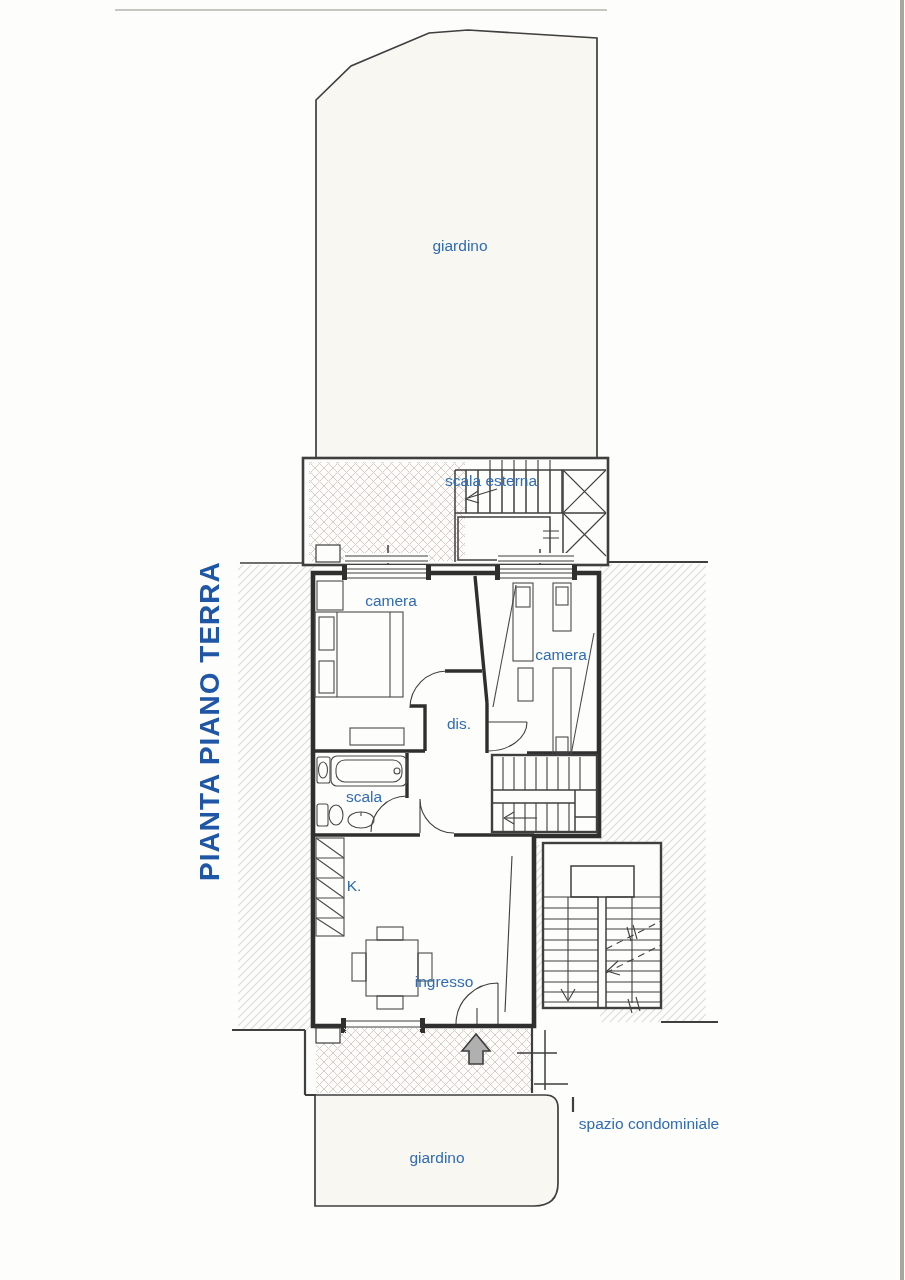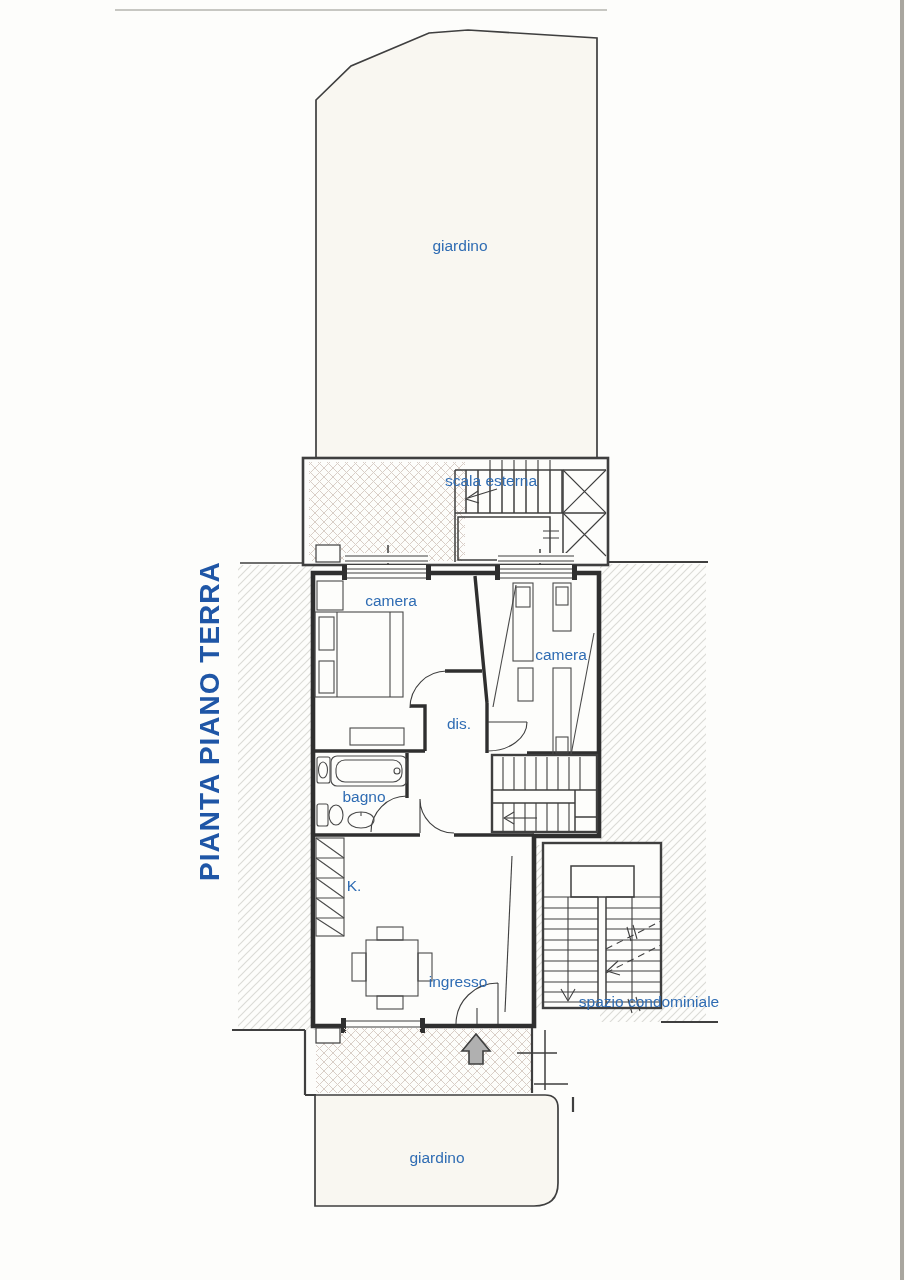--- a/index.html
+++ b/index.html
@@ -210,19 +210,19 @@
     </g>
   </svg>
 
   <div id="main-title">PIANTA PIANO TERRA</div>
 
   <div class="plan-label" style="left:460px;top:246px">giardino</div>
   <div class="plan-label" style="left:491px;top:481px">scala esterna</div>
   <div class="plan-label" style="left:391px;top:601px">camera</div>
   <div class="plan-label" style="left:561px;top:655px">camera</div>
   <div class="plan-label" style="left:459px;top:724px">dis.</div>
-  <div class="plan-label" style="left:364px;top:797px">bagno</div>
+  <div class="plan-label" style="left:364px;top:797px">scala</div>
   <div class="plan-label" style="left:354px;top:886px">K.</div>
-  <div class="plan-label" style="left:458px;top:982px">ingresso</div>
-  <div class="plan-label" style="left:649px;top:1002px">spazio condominiale</div>
+  <div class="plan-label" style="left:444px;top:982px">ingresso</div>
+  <div class="plan-label" style="left:649px;top:1124px">spazio condominiale</div>
   <div class="plan-label" style="left:437px;top:1158px">giardino</div>
 
 </div>
 
 </body></html>

